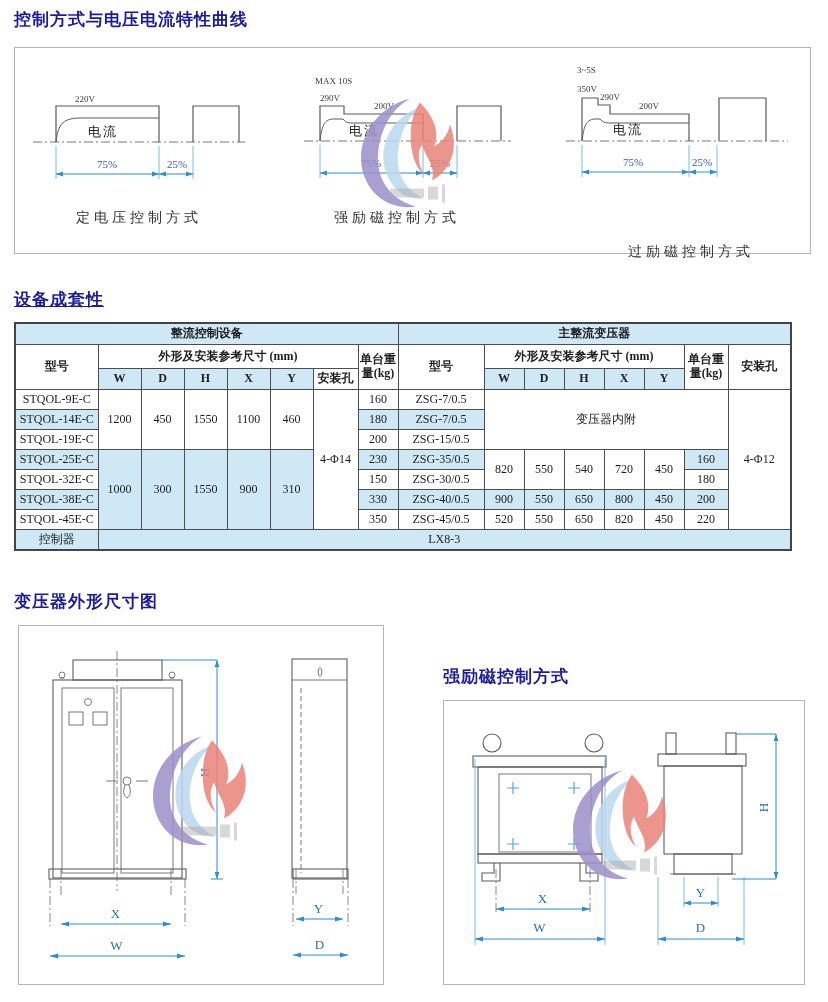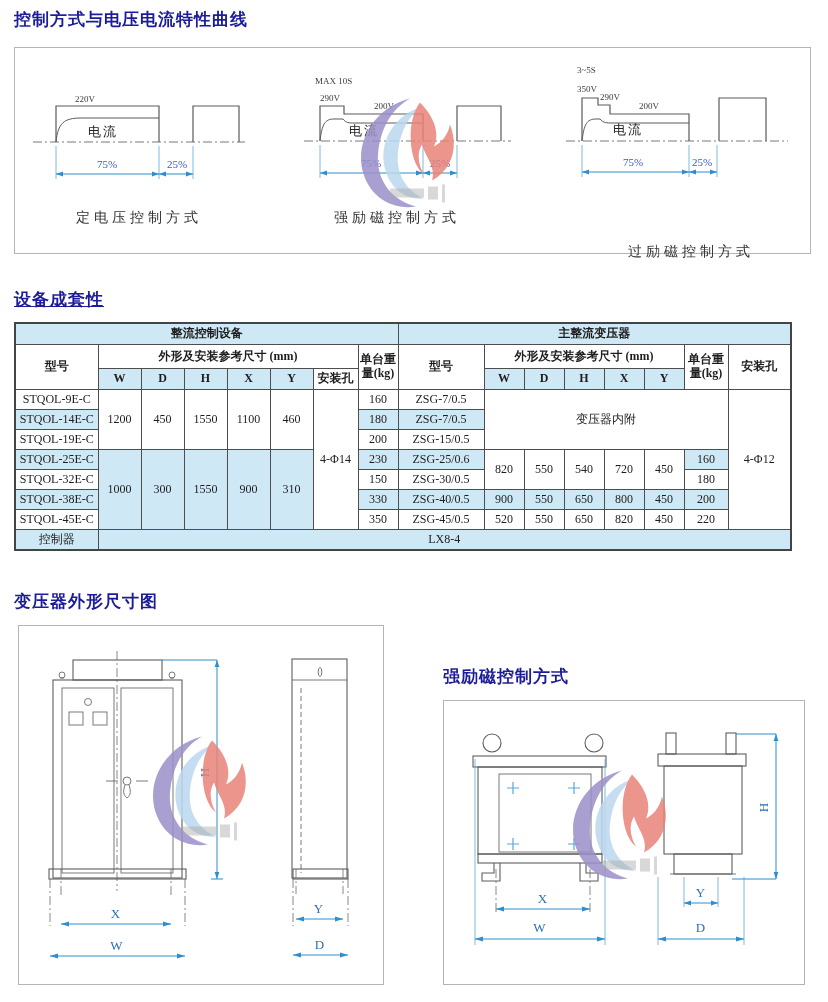--- a/index.html
+++ b/index.html
@@ -182,21 +182,21 @@
       <td>ZSG-15/0.5</td>
     </tr>
     <tr class="dr">
       <td class="blue">STQOL-25E-C</td>
       <td rowspan="4" class="blue">1000</td>
       <td rowspan="4" class="blue">300</td>
       <td rowspan="4" class="blue">1550</td>
       <td rowspan="4" class="blue">900</td>
       <td rowspan="4" class="blue">310</td>
       <td class="blue">230</td>
-      <td class="blue">ZSG-25/0.6</td>
+      <td class="blue">ZSG-35/0.5</td>
       <td rowspan="2">820</td>
       <td rowspan="2">550</td>
       <td rowspan="2">540</td>
       <td rowspan="2">720</td>
       <td rowspan="2">450</td>
       <td class="blue">160</td>
     </tr>
     <tr class="dr">
       <td>STQOL-32E-C</td>
       <td>150</td>
@@ -220,21 +220,21 @@
       <td>ZSG-45/0.5</td>
       <td>520</td>
       <td>550</td>
       <td>650</td>
       <td>820</td>
       <td>450</td>
       <td>220</td>
     </tr>
     <tr class="br">
       <td class="blue">控制器</td>
-      <td class="blue" colspan="15">LX8-4</td>
+      <td class="blue" colspan="15">LX8-3</td>
     </tr>
   </tbody>
     </table>
 
   <div class="sec-title" style="left:14px;top:590px;">变压器外形尺寸图</div>
 
   <div class="panel" style="left:18px;top:625px;width:364px;height:358px;">
     <svg style="left:0;top:0;" width="364" height="358" viewBox="0 0 364 358">
 
       <rect class="mech" x="54" y="34" width="89" height="20"></rect>

